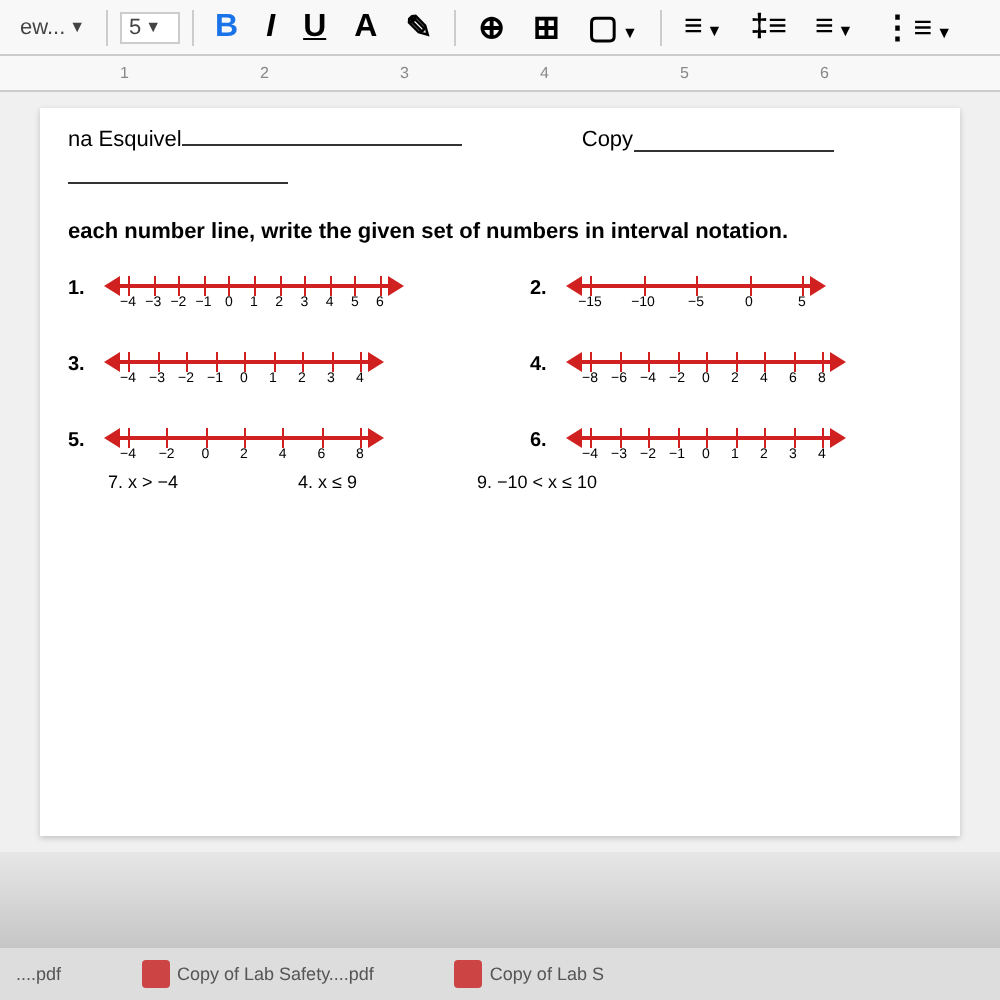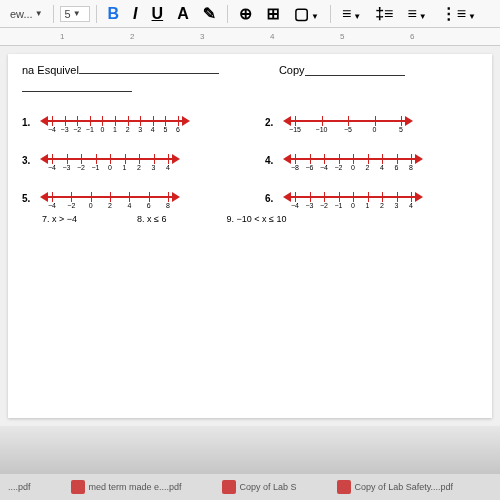--- a/index.html
+++ b/index.html
@@ -5,21 +5,21 @@
 *{margin:0;padding:0;box-sizing:border-box;font-family:Arial,sans-serif}
 body{background:#e8e8e8;width:500px;height:500px;overflow:hidden}
 .toolbar{background:#f8f8f8;height:28px;display:flex;align-items:center;padding:0 6px;gap:4px;border-bottom:1px solid #ccc}
 .tb-item{display:flex;align-items:center;font-size:11px;color:#444;padding:2px 4px}
 .tb-sel{border:1px solid #ccc;padding:1px 4px;background:#fff;min-width:30px}
 .tb-btn{font-weight:bold;padding:2px 5px;cursor:pointer}
 .tb-sep{width:1px;height:18px;background:#ccc;margin:0 2px}
 .dd-arrow{font-size:8px;margin-left:2px}
 .ruler{background:#f8f8f8;height:18px;border-bottom:1px solid #ccc;display:flex;align-items:center;padding-left:40px;font-size:9px;color:#888;position:relative}
 .ruler-mark{position:absolute;font-size:8px}
-.doc-area{background:#f0f0f0;padding:8px 0;height:380px;overflow:hidden}
+.doc-area{background:#f0f0f0;padding:8px 12px;height:380px;overflow:hidden}
 .page{background:#fff;margin:0 8px;padding:10px 14px;height:100%;box-shadow:0 1px 3px rgba(0,0,0,0.2);position:relative}
 .header-line{display:flex;font-size:11px;margin-bottom:4px}
 .name-part{border-bottom:1px solid #333;min-width:140px;display:inline-block}
 .date-lbl{margin-left:60px}
 .date-line{border-bottom:1px solid #333;min-width:100px;display:inline-block}
 .sub-line{border-bottom:1px solid #333;width:110px;height:12px;margin-bottom:18px}
 .instruction{font-size:11px;font-weight:bold;margin-bottom:10px}
 .problems{display:grid;grid-template-columns:1fr 1fr;gap:14px 30px}
 .prob{display:flex;align-items:center;gap:6px}
 .prob-num{font-size:10px;font-weight:bold;width:12px}
@@ -77,20 +77,21 @@
 </div>
 
 <div class="doc-area">
   <div class="page">
     <div class="header-line">
       <span><span>na Esquivel</span><span class="name-part"></span></span>
       <span class="date-lbl">Copy</span>
         <span class="date-line"></span>
     </div>
     <div class="sub-line"></div>
+    <div class="instruction">each number line, write the given set of numbers in interval notation.</div>
     <div class="problems" id="problems">
         <div class="prob">
           <span class="prob-num">1.</span>
           <div class="numline" style="width: 150px;">
             <div class="nl-line" style="left: 8px; width: 134px;"></div>
             <div class="nl-arrow-l" style="left: 0px;"></div>
             <div class="nl-arrow-r" style="left: 142px;"></div>
             <div class="nl-tick" style="left: 12px;"></div>
             <div class="nl-label" style="left: 12px;">−4</div>
             <div class="nl-tick" style="left: 24.6px;"></div>
@@ -229,36 +230,32 @@
             <div class="nl-label" style="left: 99px;">2</div>
             <div class="nl-tick" style="left: 113.5px;"></div>
             <div class="nl-label" style="left: 113.5px;">3</div>
             <div class="nl-tick" style="left: 128px;"></div>
             <div class="nl-label" style="left: 128px;">4</div>
           </div>
         </div>
       </div>
     <div class="probs2">
       <span>7.  x &gt; −4</span>
-      <span>8.  x ≤ 6</span>
+      <span>4.  x ≤ 9</span>
       <span>9. −10 &lt; x ≤ 10</span>
     </div>
   </div>
 </div>
 
 <div class="photo-edge"></div>
 <div class="dl-bar">
   <span class="dl-item">
       <span>....pdf</span>
     </span>
   <span class="dl-item">
       <span class="dl-icon"></span>
-      <span>med term made e....pdf</span>
+      <span>Copy of Lab Safety....pdf</span>
     </span>
   <span class="dl-item">
       <span class="dl-icon"></span>
       <span>Copy of Lab S</span>
     </span>
-  <span class="dl-item">
-      <span class="dl-icon"></span>
-      <span>Copy of Lab Safety....pdf</span>
-    </span>
 </div>
 
 </body></html>

